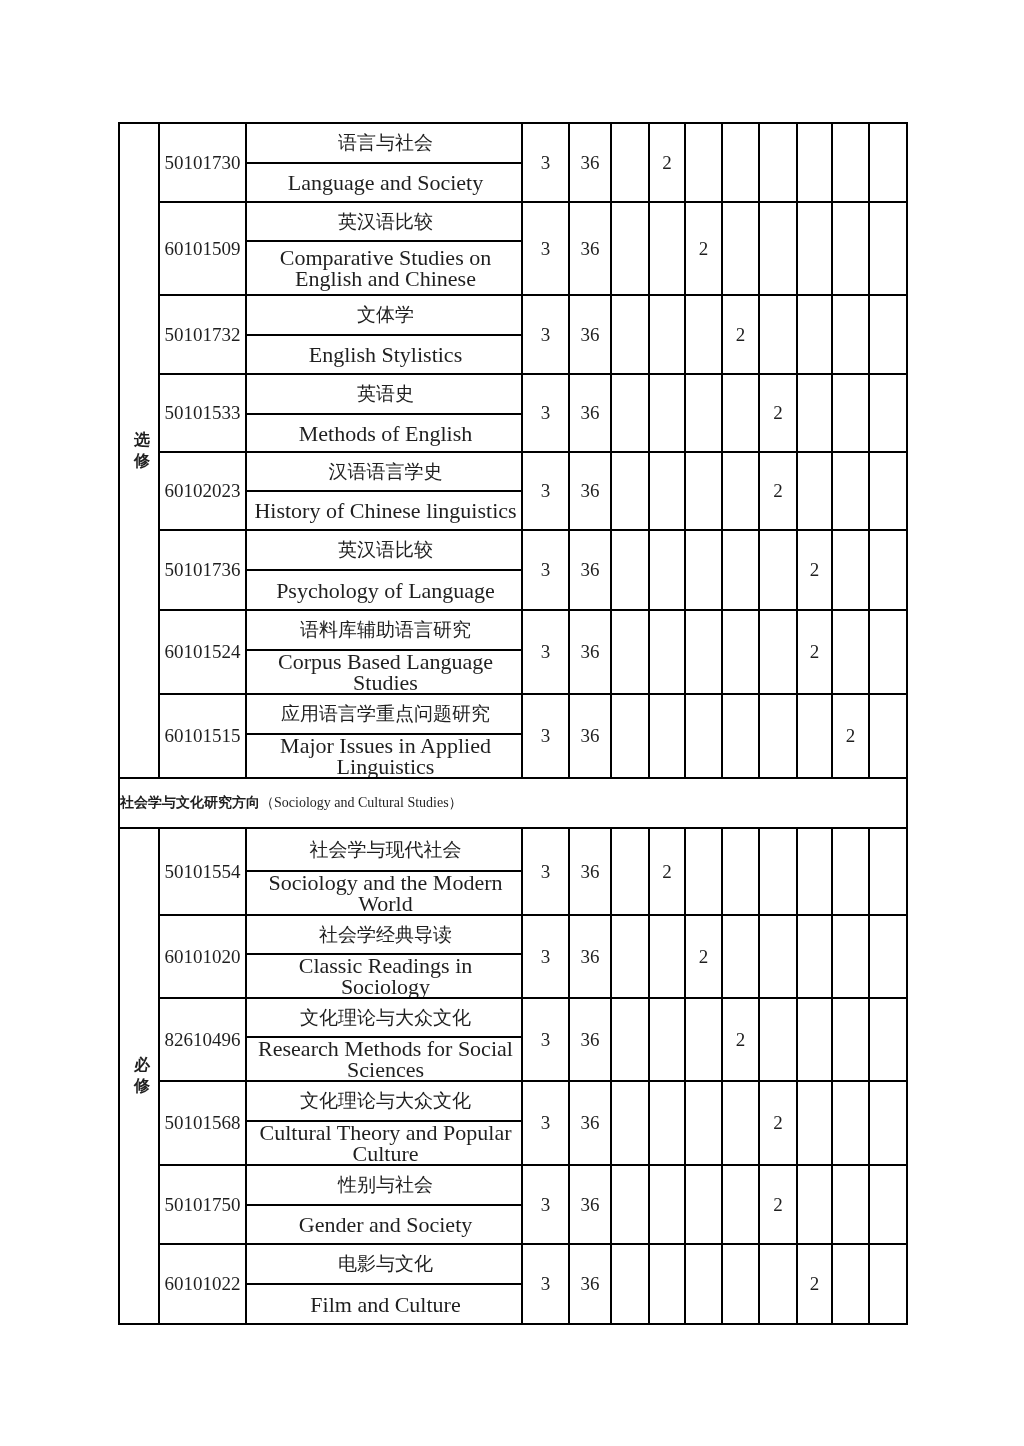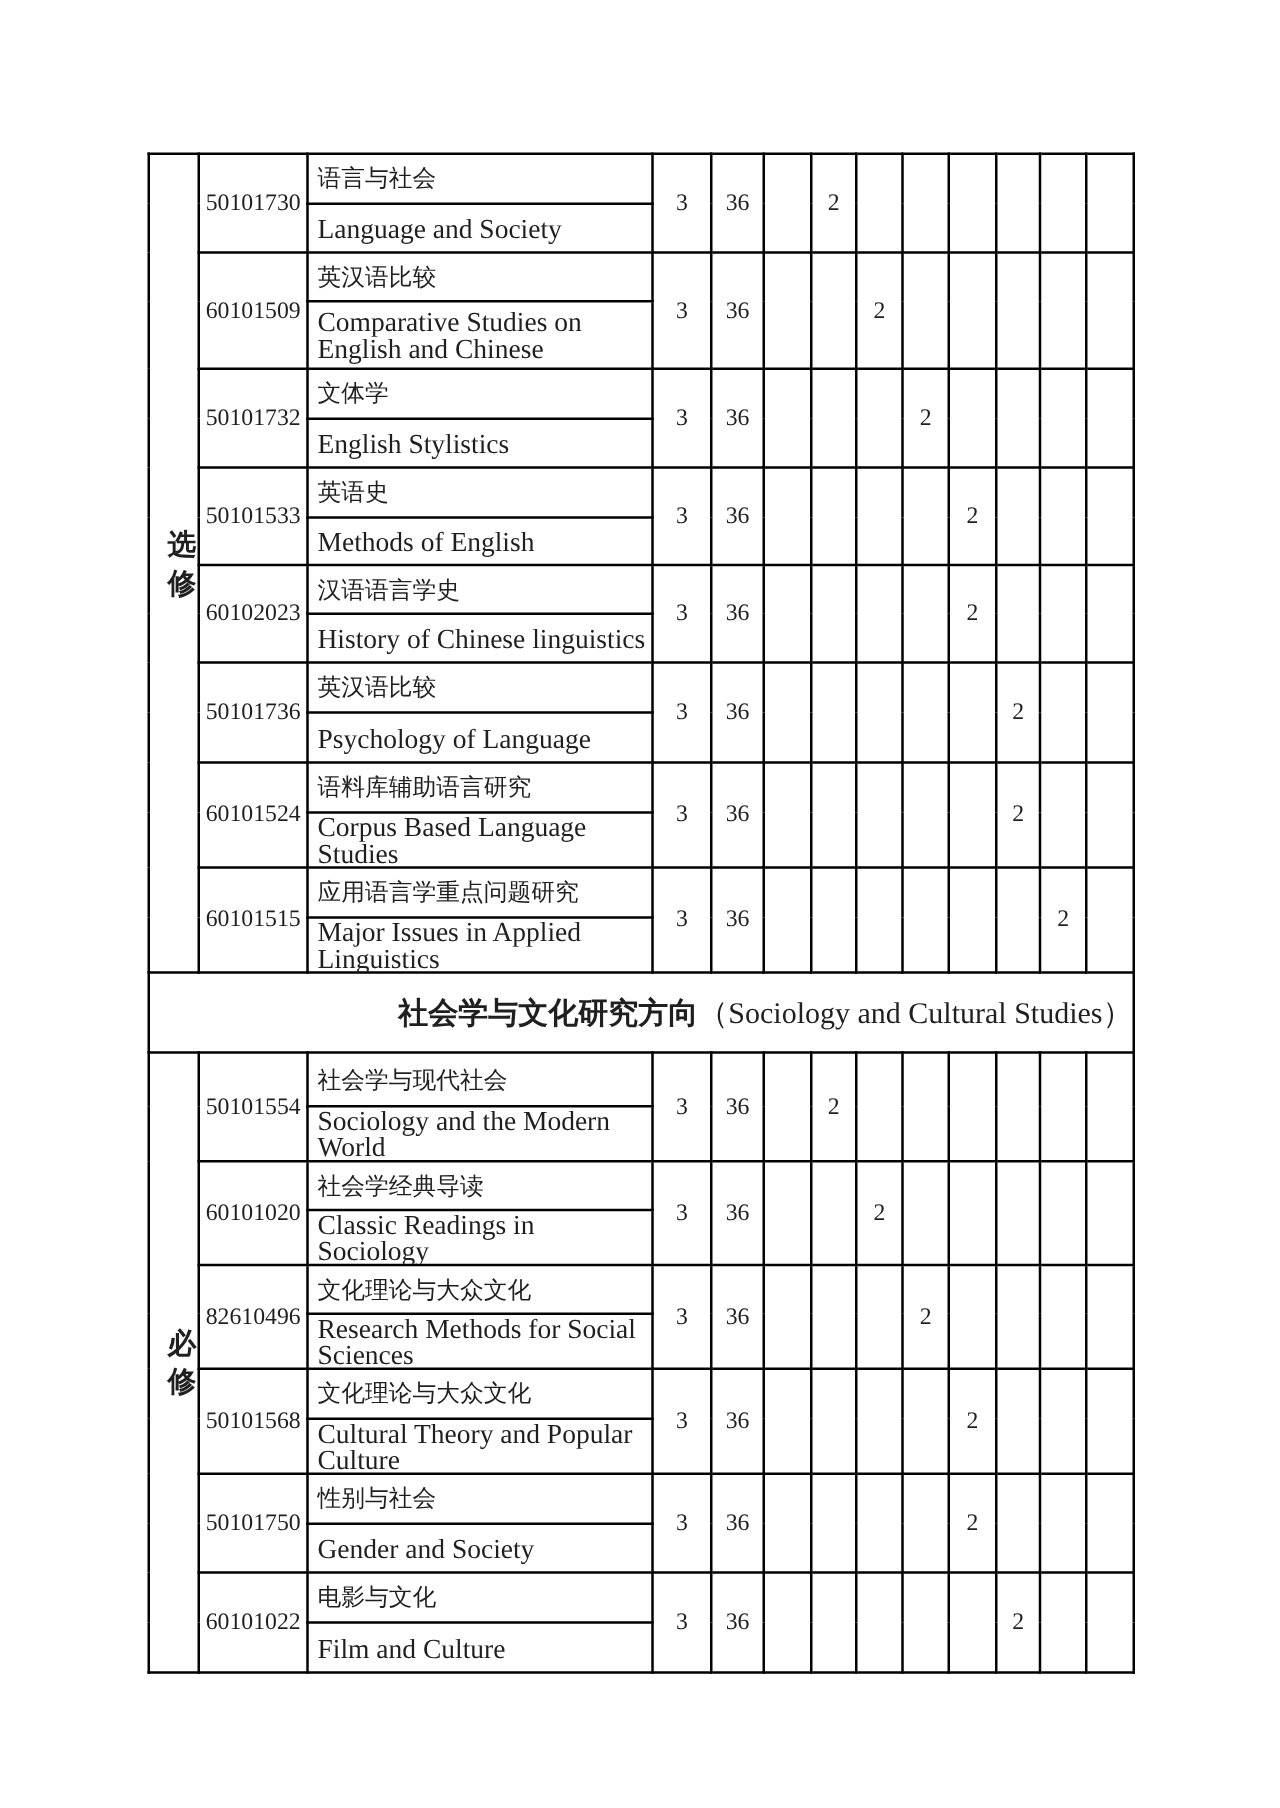--- a/index.html
+++ b/index.html
@@ -10,40 +10,40 @@
     color: #1f1f1f;
   }
   table.curriculum {
     position: absolute; left: 118px; top: 122px;
     border-collapse: collapse; table-layout: fixed;
     width: 788px; background: #ffffff;
   }
   td { border: 2px solid #000000; overflow: hidden; }
   td.cat {
     text-align: center; vertical-align: middle;
-    font-weight: bold; font-size: 23px; letter-spacing: 0px;
+    font-weight: bold; font-size: 16px; letter-spacing: 0px;
     padding: 14px;
   }
   td.code {
     text-align: center; vertical-align: middle;
     font-size: 19px;
   }
   td.name {
-    text-align: left; vertical-align: middle;
+    text-align: center; vertical-align: middle;
     padding: 0 4px 0 7px;
   }
   td.name.zh { font-size: 19px; }
   td.name.en { font-size: 22px; line-height: 21px; }
   td.num, td.sem {
     text-align: center; vertical-align: middle;
     font-size: 19px;
   }
   td.divider {
-    text-align: right; vertical-align: middle;
-    font-size: 24px; padding: 15px 0;
+    text-align: left; vertical-align: middle;
+    font-size: 14px; padding: 15px 0;
   }
   .div-zh { font-weight: bold; }
   .div-en { font-weight: normal; }
 </style>
 </head>
 <body>
 
 <table class="curriculum">
   <colgroup>
     <col style="width:40px">

